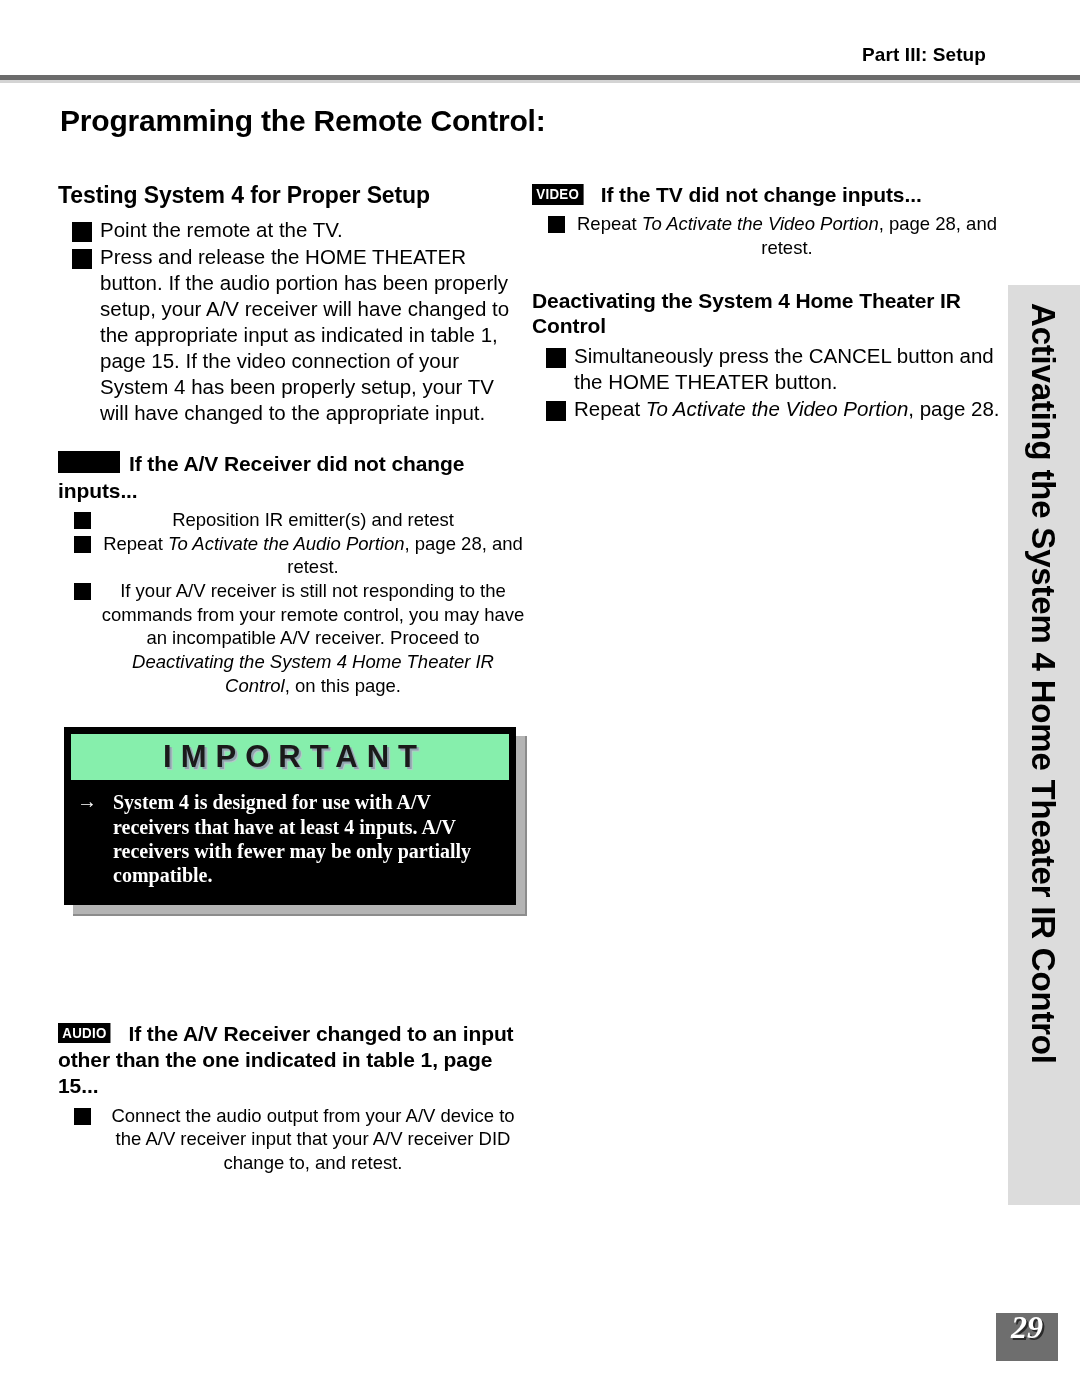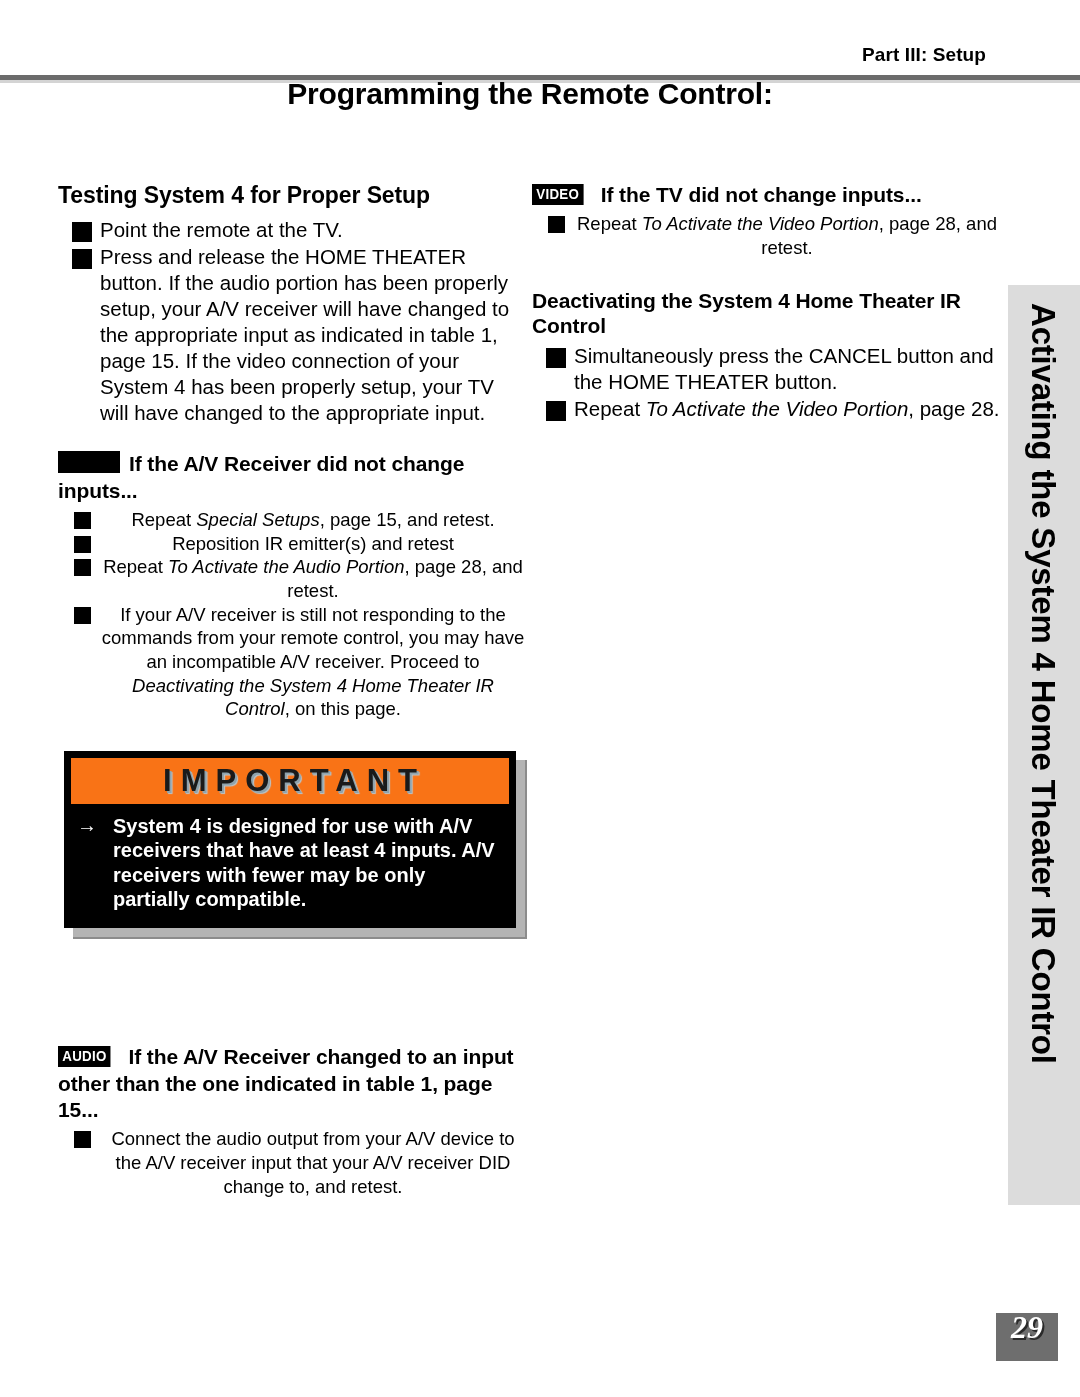--- a/index.html
+++ b/index.html
@@ -39,24 +39,23 @@
     left: 0;
     width: 1080px;
     height: 5px;
     background: #6b6b6b;
     box-shadow: 0 3px 0 0 #d4d4d4;
   }
 
   
   #title-block {
     position: absolute;
-    top: 77px;
+    top: 104px;
     left: 60px;
     width: 940px;
-    text-align: center;
   }
   #title-line-1 {
     font-size: 30px;
     font-weight: bold;
     line-height: 1.16;
     letter-spacing: -0.2px;
   }
   #title-line-2 {
     font-size: 30px;
     font-weight: bold;
@@ -167,21 +166,21 @@
   #important-box {
     position: relative;
     margin: 30px 0 0 6px;
     width: 452px;
     background: #000;
     padding: 7px 7px 9px 7px;
     box-sizing: border-box;
     box-shadow: 9px 9px 0 0 #b4b4b4, 10px 10px 0 1px #8c8c8c;
   }
   #important-title-bar {
-    background: #f97316;
+    background: #86efac;
     height: 46px;
     line-height: 46px;
     text-align: center;
     overflow: hidden;
   }
   #important-title {
     font-size: 31px;
     font-weight: bold;
     letter-spacing: 9px;
     color: #1a1a1a;
@@ -197,21 +196,21 @@
     position: relative;
   }
   #important-body .arrow {
     position: absolute;
     left: 6px;
     top: 11px;
     font-size: 20px;
     line-height: 1;
     color: #ffffff;
   }
-  #important-text { display: block; padding-left: 34px; }
+  #important-text { display: block; padding-left: 34px; font-family: Liberation Serif, serif; }
 
   
   #side-tab {
     position: absolute;
     left: 1008px;
     top: 285px;
     width: 72px;
     height: 920px;
     background: #dcdcdc;
   }
@@ -274,21 +273,20 @@
       <li>Press and release the HOME THEATER button.  If the audio portion has been properly setup, your A/V receiver will have changed to the appropriate input as indicated in table 1, page 15.  If the video connection of your System 4 has been properly setup, your TV will have changed to the appropriate input.</li>
     </ul>
 
     <div style="height:24px"></div>
 
     <div class="badge-heading">
       <span class="media-badge blank"></span><span class="hd-text">If the A/V Receiver did not change inputs...</span>
     </div>
 
     <ul class="bullets small">
-      <li><span>Repeat </span><span class="ital">Special Setups</span><span>, page 15, and retest.</span></li>
       <li><span>Reposition IR emitter(s) and retest</span><span class="ital"></span><span></span></li>
       <li><span>Repeat </span><span class="ital">To Activate the Audio Portion</span><span>, page 28, and retest.</span></li>
       <li><span>If your A/V receiver is still not responding to the commands from your remote control, you may have an incompatible A/V receiver. Proceed to </span><span class="ital">Deactivating the System 4 Home Theater IR Control</span><span>, on this page.</span></li>
     </ul>
 
     <div id="important-box">
       <div id="important-title-bar">
         <span id="important-title">IMPORTANT</span>
       </div>
       <div id="important-body">

